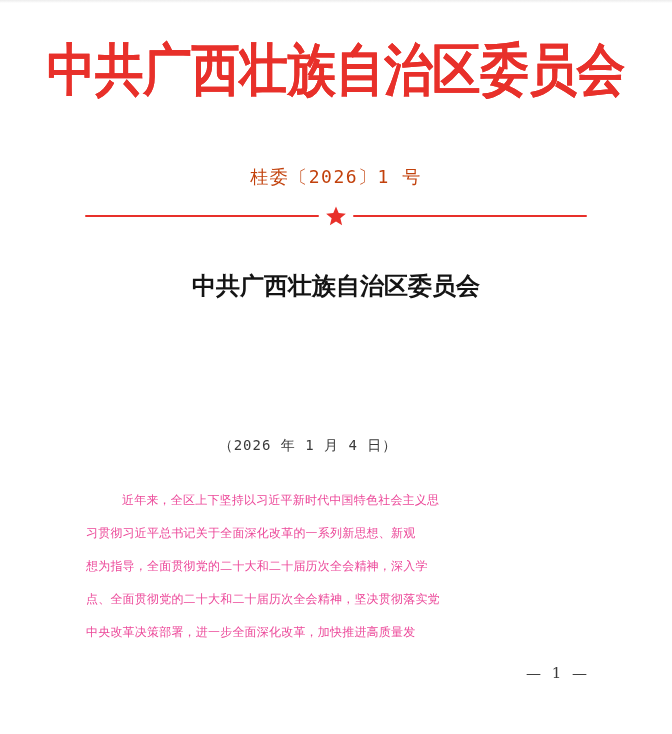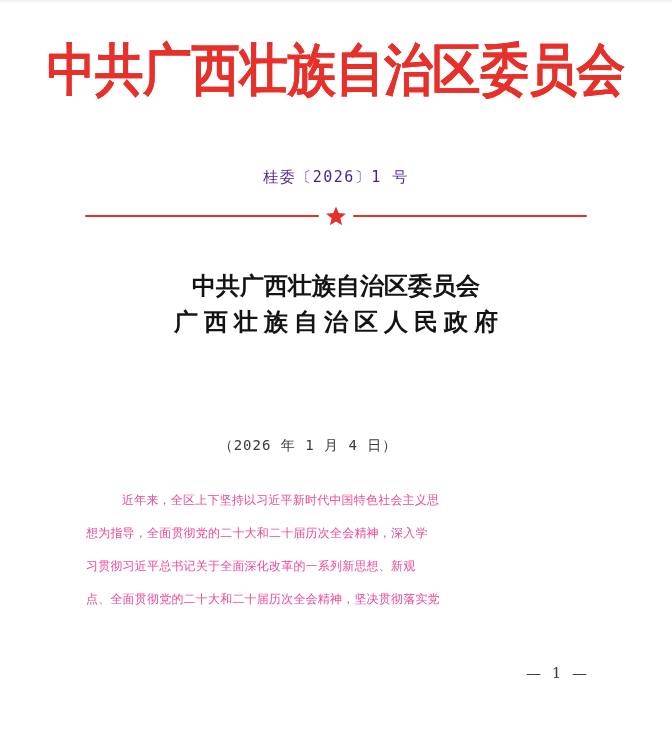--- a/index.html
+++ b/index.html
@@ -52,23 +52,23 @@
   }
 
   
   .doc-number {
     position: absolute;
     top: 166px;
     left: 0;
     width: 672px;
     text-align: center;
     font-family: "DejaVu Sans Mono", "Liberation Mono", monospace;
-    font-size: 15px;
+    font-size: 18px;
     line-height: 22px;
-    color: #4c1d95;
+    color: #c2410c;
     letter-spacing: 1.5px;
     white-space: nowrap;
   }
 
   
   .rule-row {
     position: absolute;
     top: 203px;
     left: 85px;
     width: 502px;
@@ -182,27 +182,27 @@
     <span class="rule-star">
       <svg width="22" height="22" viewBox="0 0 24 24" aria-hidden="true">
         <polygon fill="currentColor" points="12,1.6 14.94,8.84 22.74,9.42 16.77,14.48 18.64,22.08 12,17.96 5.36,22.08 7.23,14.48 1.26,9.42 9.06,8.84"></polygon>
       </svg>
     </span>
     <span class="rule-line"></span>
   </div>
 
   <div class="title-block">
     <div class="title-line">中共广西壮族自治区委员会</div>
-    <div class="title-line spaced">广西壮族自治区人民政府</div>
   </div>
 
   <div class="date-line">（2026 年 1 月 4 日）</div>
 
   <div class="body-block">
     <div class="body-line indent">近年来，全区上下坚持以习近平新时代中国特色社会主义思</div>
+    <div class="body-line">习贯彻习近平总书记关于全面深化改革的一系列新思想、新观</div>
     <div class="body-line">想为指导，全面贯彻党的二十大和二十届历次全会精神，深入学</div>
-    <div class="body-line">习贯彻习近平总书记关于全面深化改革的一系列新思想、新观</div>
     <div class="body-line">点、全面贯彻党的二十大和二十届历次全会精神，坚决贯彻落实党</div>
+    <div class="body-line">中央改革决策部署，进一步全面深化改革，加快推进高质量发</div>
   </div>
 
   <div class="page-number">— 1 —</div>
 
 </div>
 
 </body></html>

